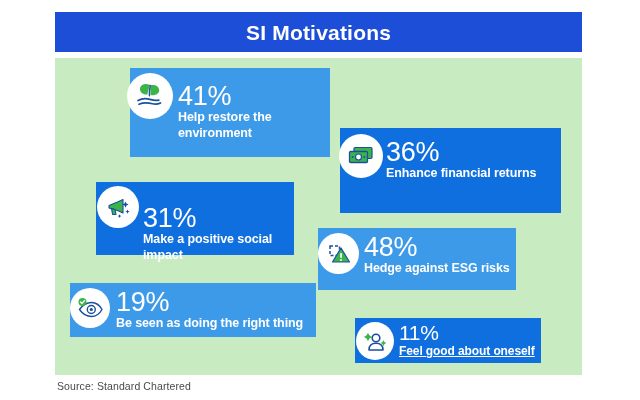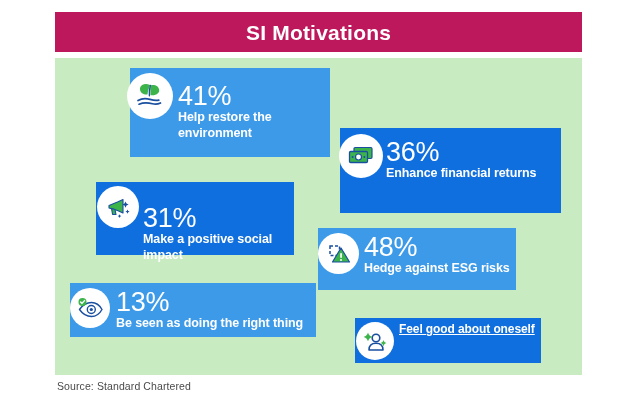--- a/index.html
+++ b/index.html
@@ -20,21 +20,21 @@
     width: 640px;
     height: 400px;
   }
   
   .title-banner {
     position: absolute;
     left: 55px;
     top: 12px;
     width: 527px;
     height: 40px;
-    background: #be185d;
+    background: #1d4ed8;
     display: flex;
     align-items: center;
     justify-content: center;
   }
   .title-text {
     color: #ffffff;
     font-size: 21px;
     font-weight: bold;
     letter-spacing: 0.2px;
     line-height: 1;
@@ -197,32 +197,33 @@
   <div class="bar-icon" id="icon-13">
     <svg width="29" height="29" viewBox="0 0 29 29">
       <path d="M3.5 15.5 C7 10.5 12 8.5 15.5 8.5 C19.5 8.5 23.5 11 26 15.5 C23.5 20 19.5 22.5 15.5 22.5 C12 22.5 7 20.5 3.5 15.5 Z" fill="#ffffff" stroke="#1a4fa0" stroke-width="1.4" stroke-linejoin="round"></path>
       <ellipse cx="15.3" cy="15.5" rx="4" ry="4" fill="none" stroke="#1a4fa0" stroke-width="1.4"></ellipse>
       <circle cx="15.3" cy="15.5" r="1.6" fill="#1a4fa0"></circle>
       <circle cx="6.5" cy="8" r="4" fill="#3cb44a"></circle>
       <path d="M4.6 8 L6 9.4 L8.5 6.6" stroke="#ffffff" stroke-width="1.4" fill="none" stroke-linecap="round" stroke-linejoin="round"></path>
     </svg>
   </div>
   <div class="bar-text" id="text-13">
-    <div class="pct">13%</div>
+    <div class="pct">19%</div>
     <div class="label">Be seen as doing the right thing</div>
   </div>
 
   <div class="bar dark" id="bar-11"></div>
   <div class="bar-icon" id="icon-11">
     <svg width="28" height="28" viewBox="0 0 28 28">
       <circle cx="15" cy="11" r="3.8" fill="none" stroke="#1a4fa0" stroke-width="1.6"></circle>
       <path d="M8 23 C8 18.5 11 16.3 15 16.3 C19 16.3 22 18.5 22 23 Z" fill="none" stroke="#1a4fa0" stroke-width="1.6" stroke-linejoin="round"></path>
       <path d="M7 5.5 c1 2.8 1.6 3.4 4.3 4.4 -2.7 1 -3.3 1.7 -4.3 4.4 -1-2.7 -1.6-3.4 -4.3-4.4 2.7-1 3.3-1.6 4.3-4.4 Z" fill="#3cb44a"></path>
       <path d="M22.5 13 c.7 2 1.1 2.4 3 3.1 -1.9.7 -2.3 1.2 -3 3.1 -.7-1.9 -1.1-2.4 -3-3.1 1.9-.7 2.3-1.1 3-3.1 Z" fill="#3cb44a"></path>
     </svg>
   </div>
   <div class="bar-text" id="text-11">
+    <div class="pct small">11%</div>
     <div class="label sm">Feel good about oneself</div>
   </div>
 
   <div class="source">Source: Standard Chartered</div>
 
 </div>
 
 </body></html>

